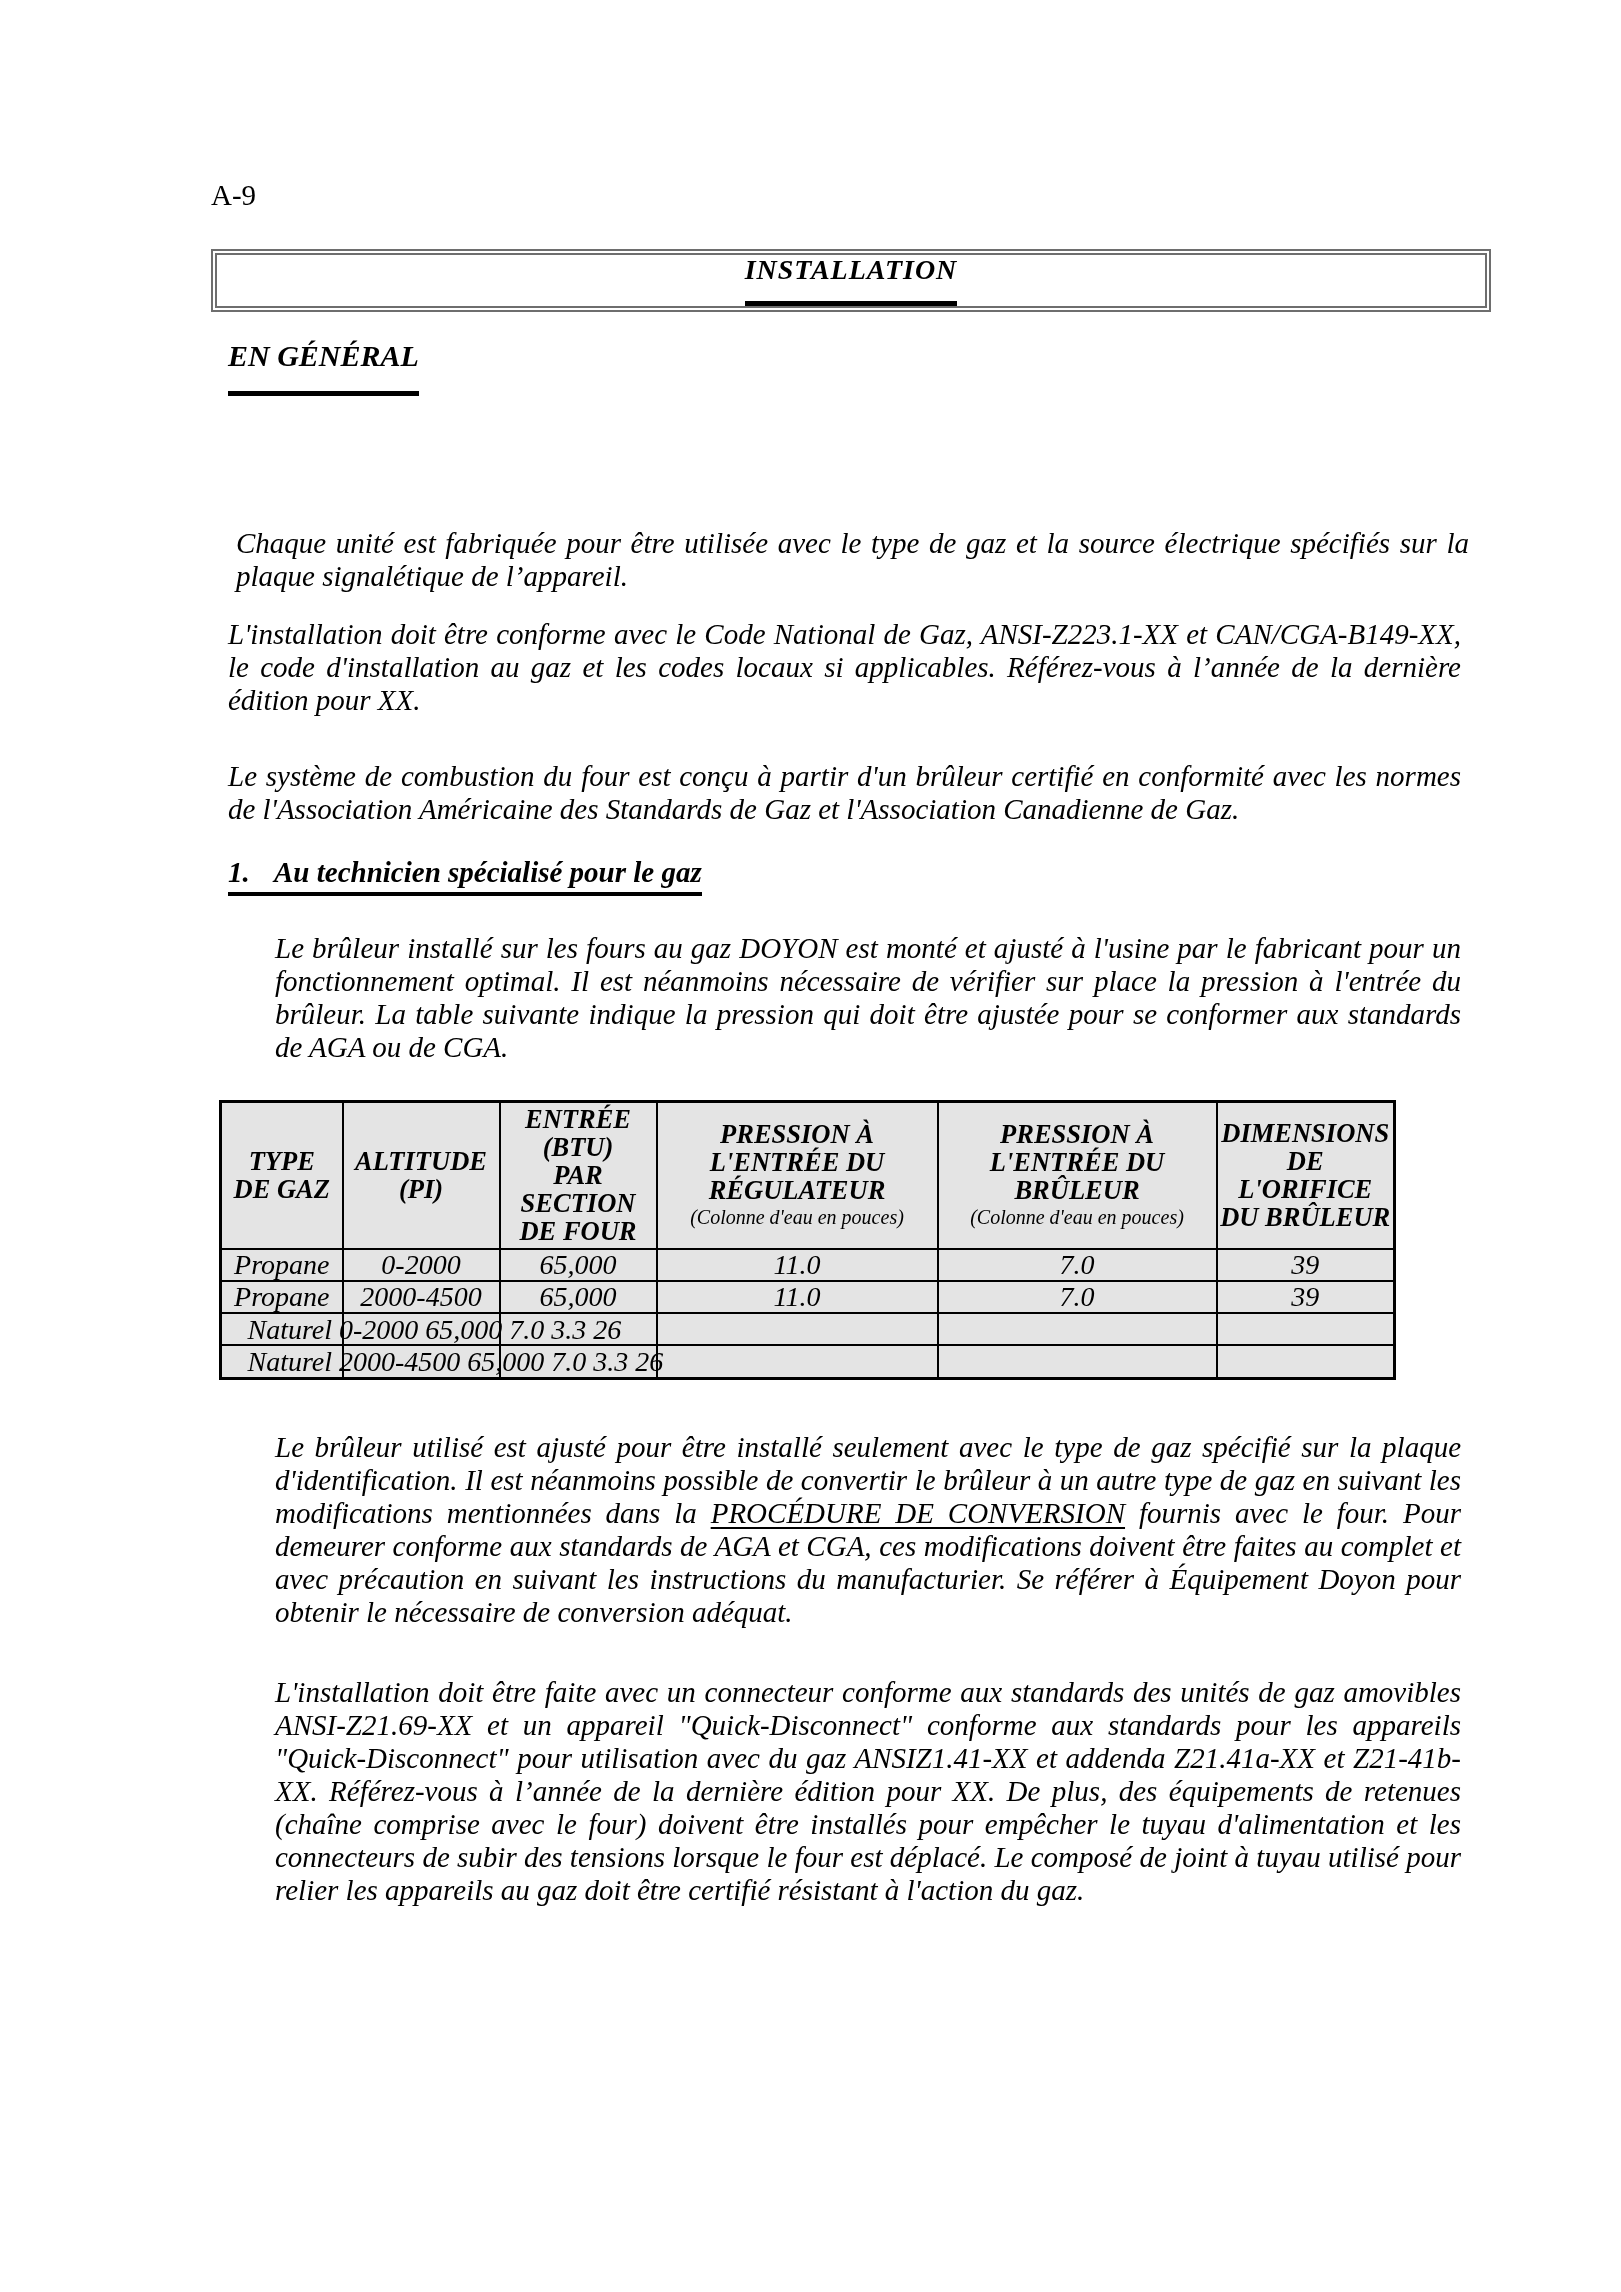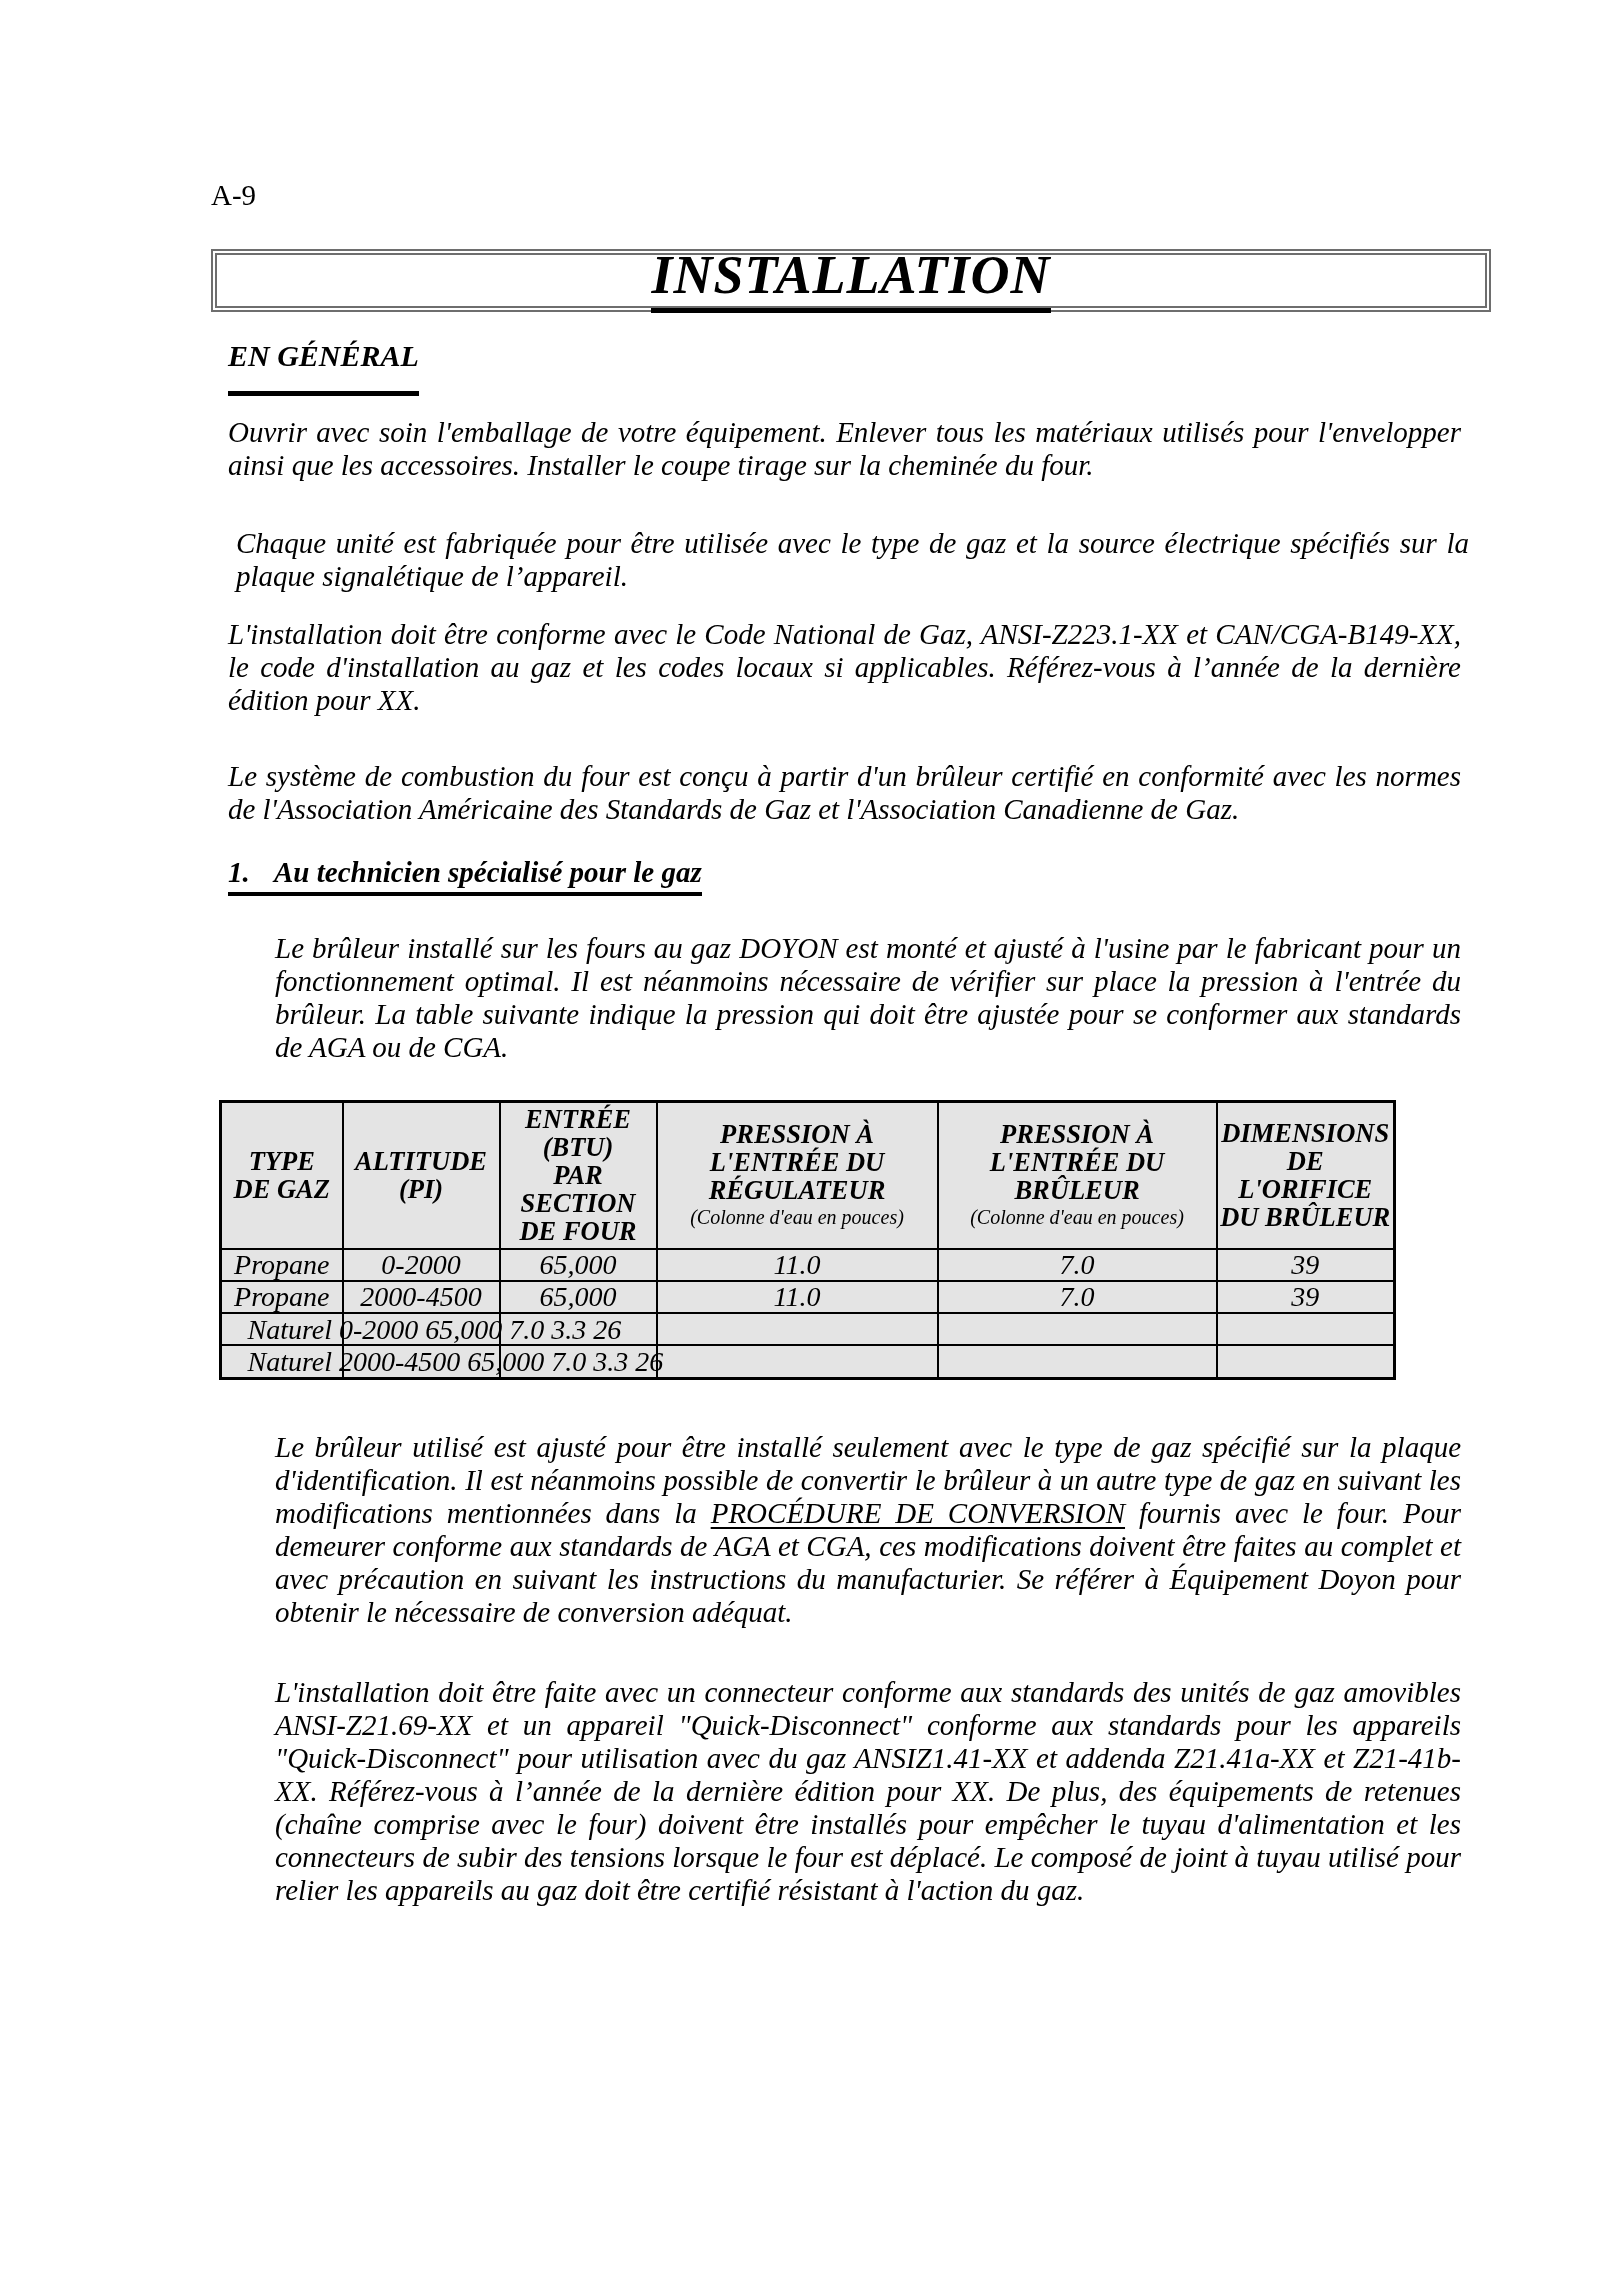--- a/index.html
+++ b/index.html
@@ -26,23 +26,23 @@
     border: 2px solid #6e6e6e;
     padding: 2px;
   }
   .title-box-inner {
     width: 100%; height: 100%;
     border: 2px solid #6e6e6e;
     display: flex; align-items: center; justify-content: center;
     box-sizing: border-box;
   }
   .doc-title {
-    font-size: 54px; font-weight: bold; font-style: italic;
+    font-size: 28px; font-weight: bold; font-style: italic;
     letter-spacing: 1px;
-    border-bottom: 5.9px solid #000; padding-bottom: 6px; line-height: 1;
+    border-bottom: 5.9px solid #000; padding-bottom: 17px; line-height: 1;
   }
 
   
   .h-general { left: 228px; top: 338px; }
   .h-general span.bar {
     display: inline-block;
     font-size: 30px; font-weight: bold; font-style: italic;
     line-height: 35px;
     border-bottom: 5.9px solid #000; padding-bottom: 18px;
   }
@@ -109,21 +109,20 @@
   <div class="abs title-box">
     <div class="title-box-inner">
       <span class="doc-title">INSTALLATION</span>
     </div>
   </div>
 
   <div class="abs h-general">
     <span class="bar">EN GÉNÉRAL</span>
   </div>
 
-  <p class="abs para p-main" style="top:416px; margin:0;">Ouvrir avec soin l'emballage de votre équipement. Enlever tous les matériaux utilisés pour l'envelopper ainsi que les accessoires. Installer le coupe tirage sur la cheminée du four.</p>
 
   <p class="abs para p-main" style="top:519px; margin:8px;">Chaque unité est fabriquée pour être utilisée avec le type de gaz et la source électrique spécifiés sur la plaque signalétique de l’appareil.</p>
 
   <p class="abs para p-main" style="top:618px; margin:0;">L'installation doit être conforme avec le Code National de Gaz, ANSI-Z223.1-XX et CAN/CGA-B149-XX, le code d'installation au gaz et les codes locaux si applicables. Référez-vous à l’année de la dernière édition pour XX.</p>
 
   <p class="abs para p-main" style="top:760px; margin:0;">Le système de combustion du four est conçu à partir d'un brûleur certifié en conformité avec les normes de l'Association Américaine des Standards de Gaz et l'Association Canadienne de Gaz.</p>
 
   <div class="abs h-section1">
     <span class="bar"><span class="num">1.</span><span>Au technicien spécialisé pour le gaz</span></span>
   </div>

